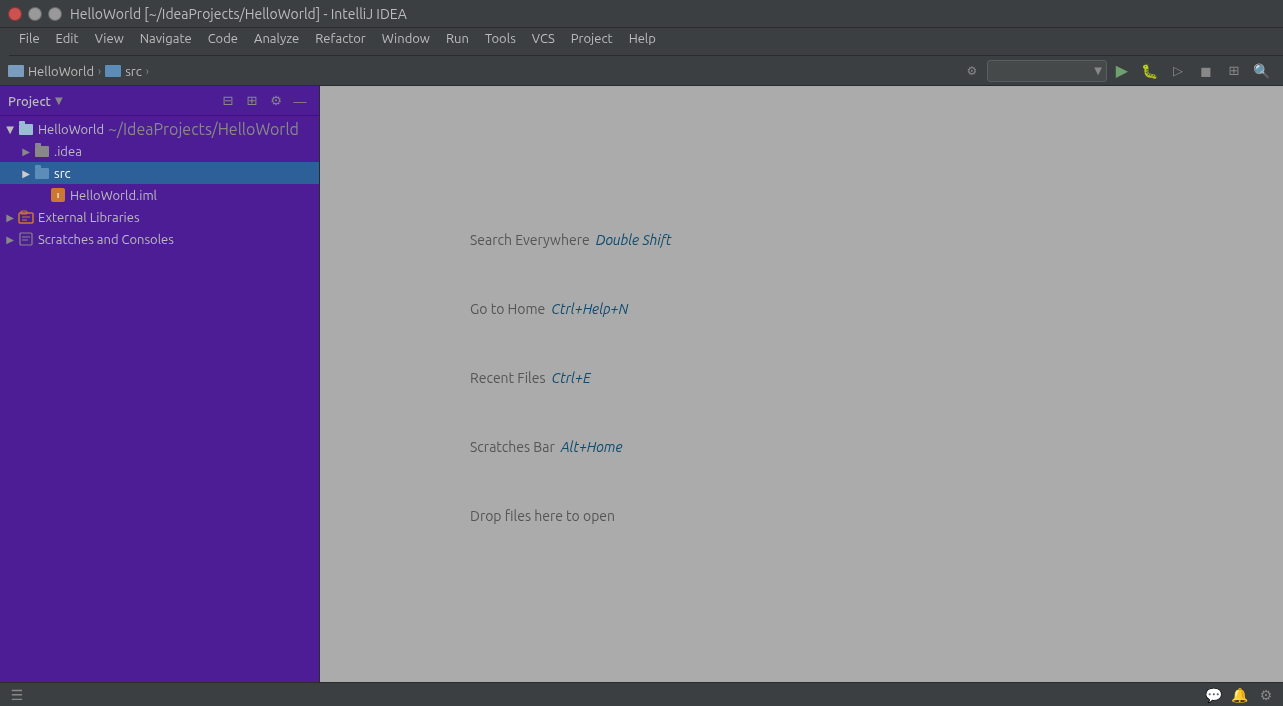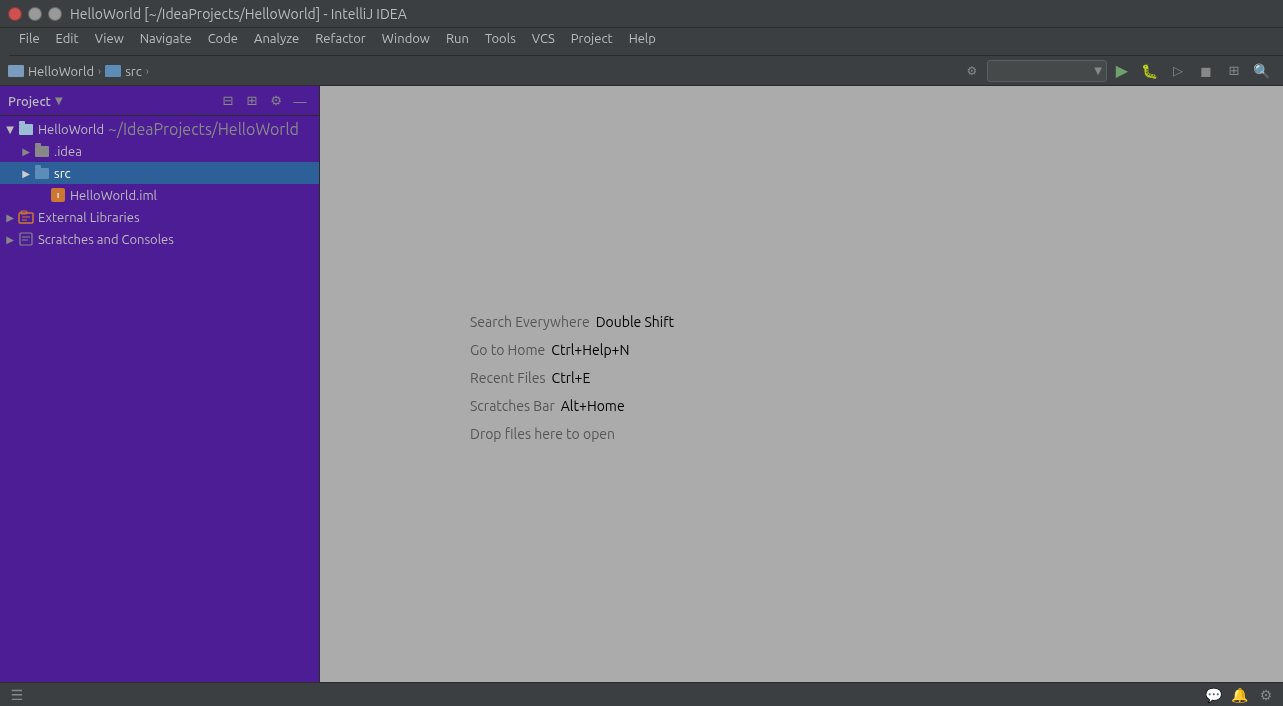--- a/index.html
+++ b/index.html
@@ -284,33 +284,35 @@
 
     
     #editor-area {
       flex: 1;
       background: #ababab;
       display: flex;
       flex-direction: column;
       align-items: flex-start;
       justify-content: center;
       padding-left: 150px;
+      gap: 41px;
     }
     .hint-line {
       display: flex;
       align-items: center;
       margin-bottom: 12px;
       font-size: 14px;
     }
     .hint-static {
       color: #555;
     }
     .hint-shortcut {
-      color: #000000;
+      color: #0c4a6e;
       margin-left: 6px;
+      font-style: italic;
     }
     .hint-drop {
       color: #555;
       font-size: 14px;
     }
 
     
     #status-bar {
       height: 24px;
       background: #3c3f41;

